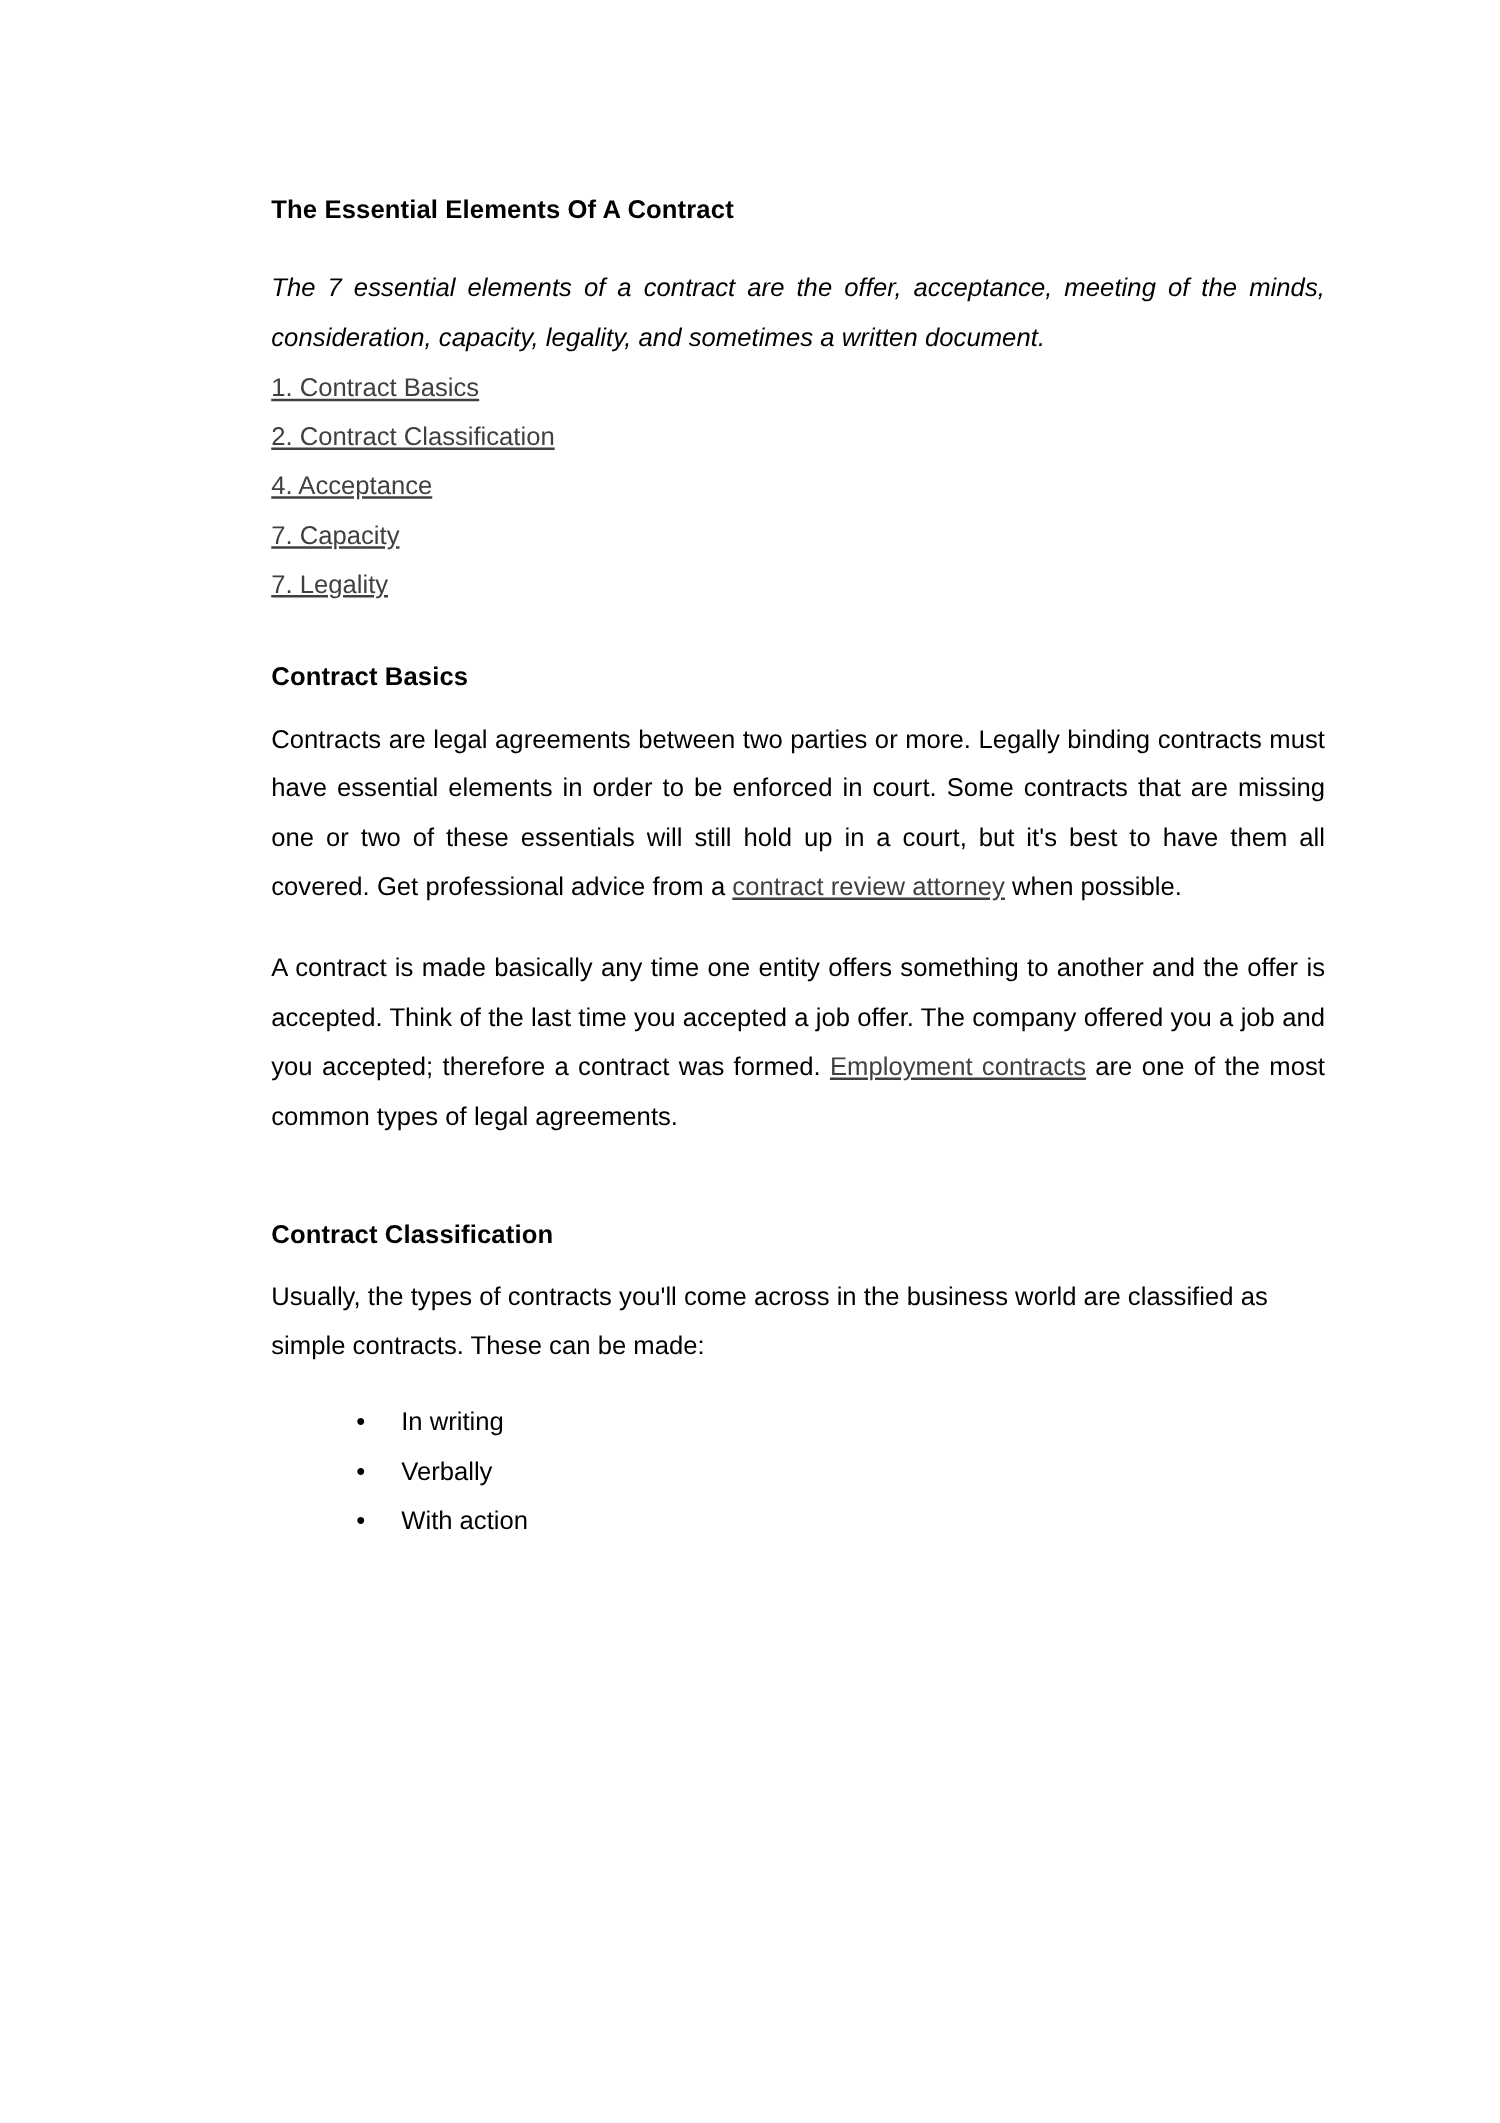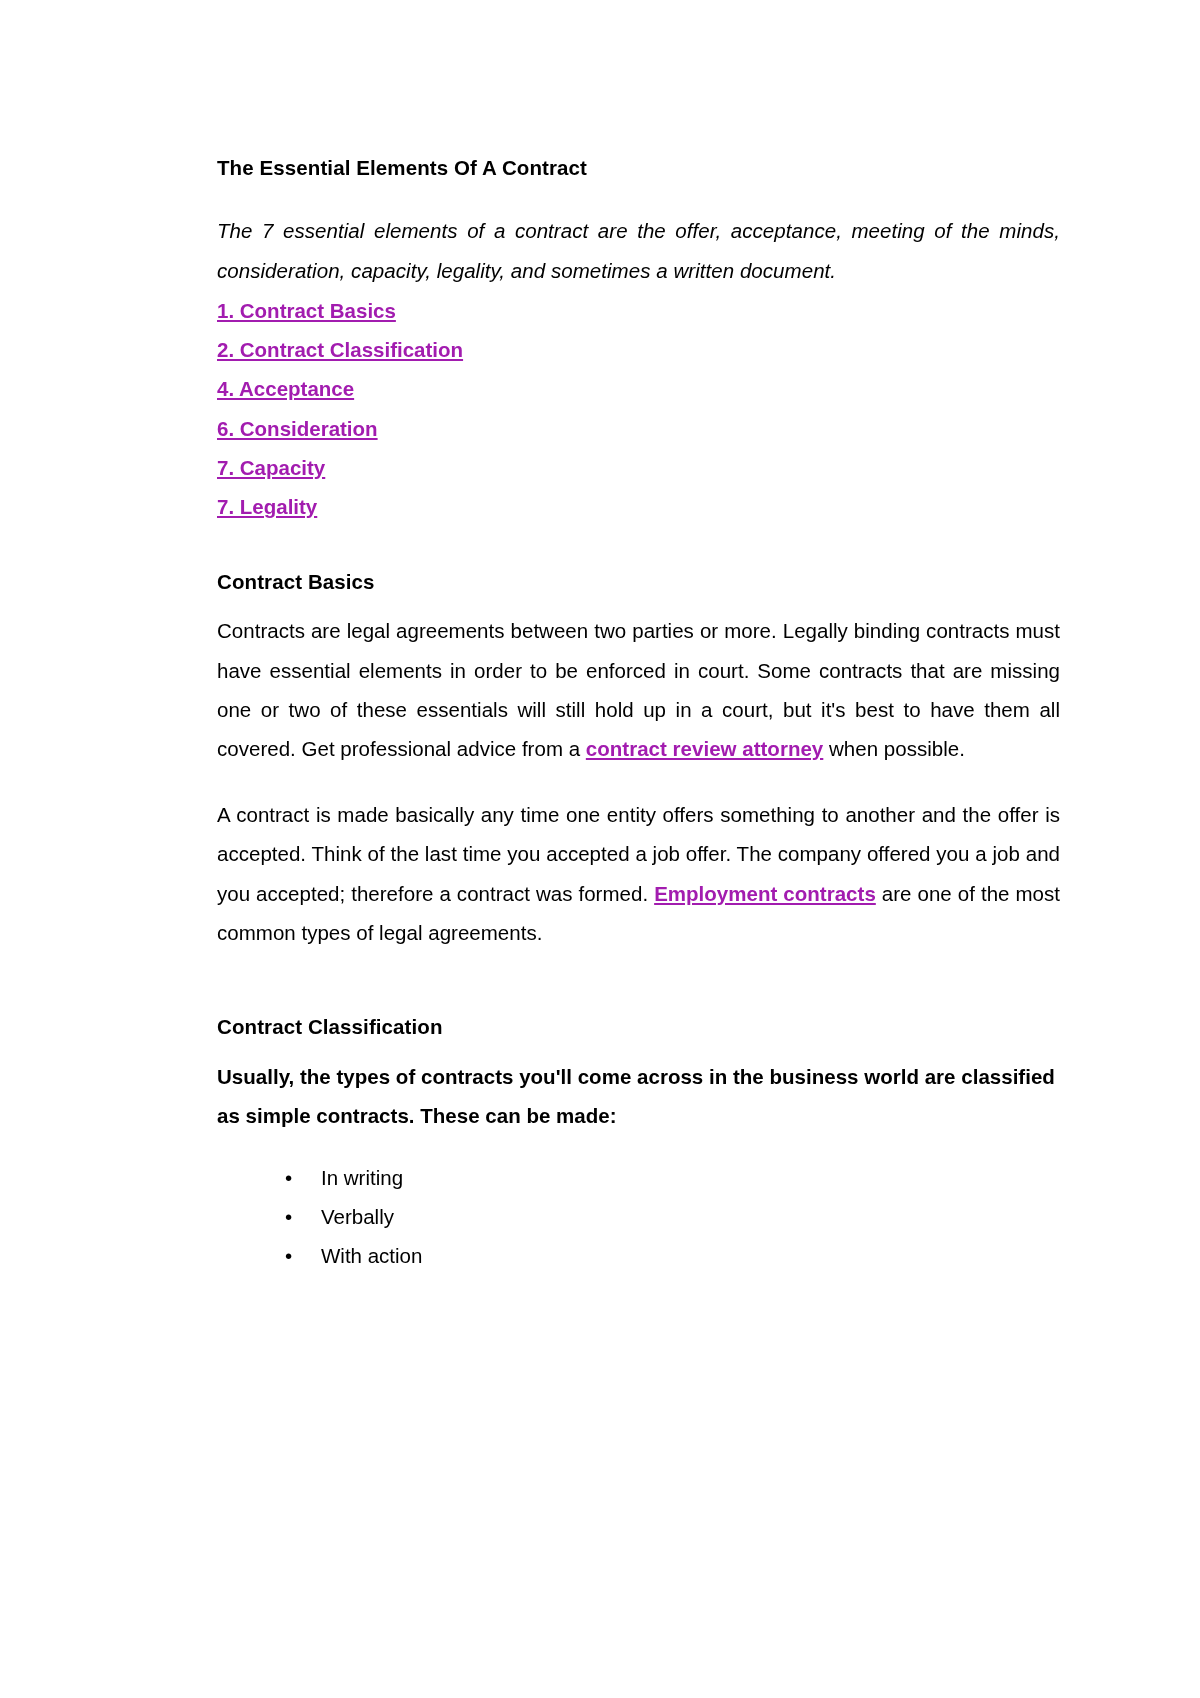--- a/index.html
+++ b/index.html
@@ -46,45 +46,43 @@
     padding: 0;
     list-style: none;
   }
   .toc-item {
     font-size: 20.5px;
     line-height: 1.92;
     margin: 0;
     padding: 0;
   }
   a.doclink {
-    color: #a21caf;
+    color: #404040;
     text-decoration: underline;
     cursor: pointer;
-    font-weight: bold;
   }
   .spacer-lg {
     height: 42px;
   }
   .section-heading {
     font-size: 20.5px;
     font-weight: bold;
     line-height: 1.3;
     margin: 0 0 16px 0;
     letter-spacing: 0.1px;
   }
   p.body-par {
     font-size: 20.5px;
     line-height: 1.92;
     text-align: justify;
     margin: 0 0 26px 0;
     letter-spacing: 0.02px;
   }
   p.body-par.last-left {
     text-align: left;
-    font-weight: bold;
   }
   p.body-par.no-gap {
     margin-bottom: 0;
   }
   .bullets {
     margin: 22px 0 26px 0;
     padding: 0 0 0 68px;
     list-style: none;
   }
   .bullets li {
@@ -111,21 +109,20 @@
   <div class="content">
 
     <h1 class="doc-title">The Essential Elements Of A Contract</h1>
 
     <p class="intro">The 7 essential elements of a contract are the offer, acceptance, meeting of the minds, consideration, capacity, legality, and sometimes a written document.</p>
 
     <ul class="toc">
       <li class="toc-item"><a class="doclink">1. Contract Basics</a></li>
       <li class="toc-item"><a class="doclink">2. Contract Classification</a></li>
       <li class="toc-item"><a class="doclink">4. Acceptance</a></li>
-      <li class="toc-item"><a class="doclink">6. Consideration</a></li>
       <li class="toc-item"><a class="doclink">7. Capacity</a></li>
       <li class="toc-item"><a class="doclink">7. Legality</a></li>
     </ul>
 
     <div class="spacer-lg"></div>
 
     <h2 class="section-heading">Contract Basics</h2>
 
     <p class="body-par"><span>Contracts are legal agreements between two parties or more. Legally binding contracts must have essential elements in order to be enforced in court. Some contracts that are missing one or two of these essentials will still hold up in a court, but it's best to have them all covered. Get professional advice from a </span><a class="doclink">contract review attorney</a><span> when possible.</span></p>
 

